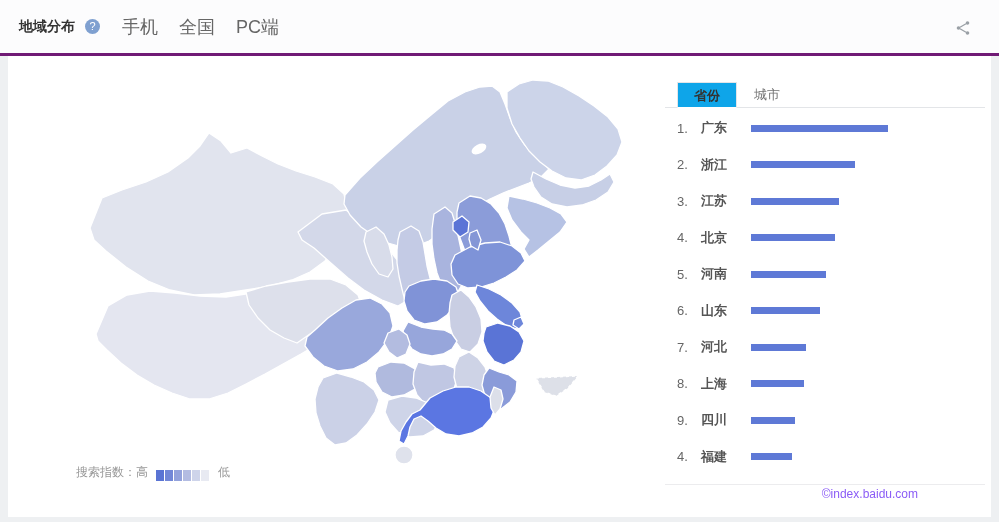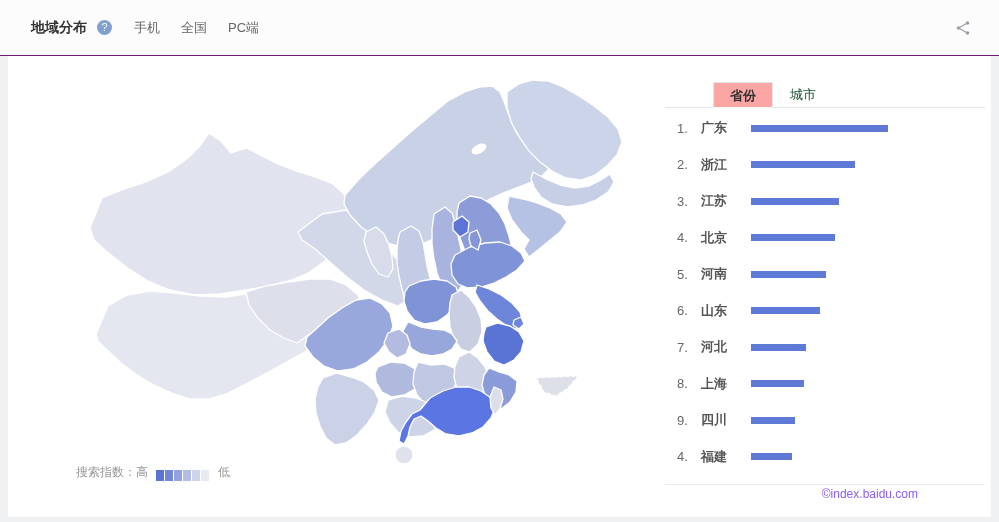--- a/index.html
+++ b/index.html
@@ -1,40 +1,40 @@
 <!DOCTYPE html>
 <html><head>
 <meta charset="utf-8">
 <style>
   html,body{margin:0;padding:0;background:#e9ebee;}
   .page{position:relative;width:999px;height:522px;background:#eef0f2;overflow:hidden;
         font-family:"Liberation Sans","DejaVu Sans",sans-serif;}
   .header{position:absolute;left:0;top:0;width:999px;height:56px;background:#fcfcfd;
-          border-bottom:1px solid #701a75;box-sizing:border-box;display:flex;align-items:center;
-          padding-left:31px;}
+          border-bottom:3px solid #701a75;box-sizing:border-box;display:flex;align-items:center;
+          padding-left:19px;}
   .title{font-size:14px;font-weight:bold;color:#333;}
   .help{width:15px;height:15px;border-radius:50%;background:#7fa0d0;color:#fff;font-size:11px;
         line-height:15px;text-align:center;margin-left:10px;cursor:pointer;flex:0 0 auto;}
-  .filters{display:flex;margin-left:22px;color:#666;font-size:13px;}
+  .filters{display:flex;margin-left:22px;color:#666;font-size:18px;}
   .filters span{margin-right:21px;white-space:nowrap;}
   .share{position:absolute;right:28px;top:20px;cursor:pointer;line-height:0;}
   .card{position:absolute;left:8px;top:56px;width:983px;height:461px;background:#fff;}
   svg.map{position:absolute;left:0;top:0;}
   svg.map path{stroke:#fff;stroke-width:1.3;stroke-linejoin:round;}
   .legend{position:absolute;left:68px;top:408px;display:flex;align-items:flex-end;
           font-size:12px;color:#999;}
   .legend .sw{width:8px;height:11px;margin-right:1px;}
   .legend .sw:first-of-type{margin-left:8px;}
   .legend .low{margin-left:8px;}
   .panel{position:absolute;left:657px;top:26px;width:320px;}
   .tabs{display:flex;border-bottom:1px solid #e3e5e8;padding-left:12px;height:26px;box-sizing:border-box;}
-  .tab{width:60px;text-align:center;line-height:25px;font-size:13px;color:#14532d;cursor:pointer;
+  .tab{width:60px;text-align:center;line-height:25px;font-size:13px;color:#737373;cursor:pointer;
        box-sizing:border-box;}
   .tab.active{border:1px solid #e3e5e8;border-bottom:1px solid #fff;margin-bottom:-1px;
-       background:#fca5a5;color:#333;font-weight:bold;margin-left:36px;}
+       background:#0ea5e9;color:#333;font-weight:bold;}
   .list{padding-left:12px;margin-top:2px;}
   .row{display:flex;align-items:center;height:36.5px;font-size:13px;color:#555;}
   .rank{width:24px;color:#666;}
   .name{width:50px;font-weight:bold;}
   .bar{height:7px;}
   .footline{position:absolute;left:657px;top:428px;width:320px;border-top:1px solid #ececee;}
   .watermark{position:absolute;top:431px;right:73px;font-size:12px;color:#8b5cf6;}
 </style>
 </head>
 <body>

